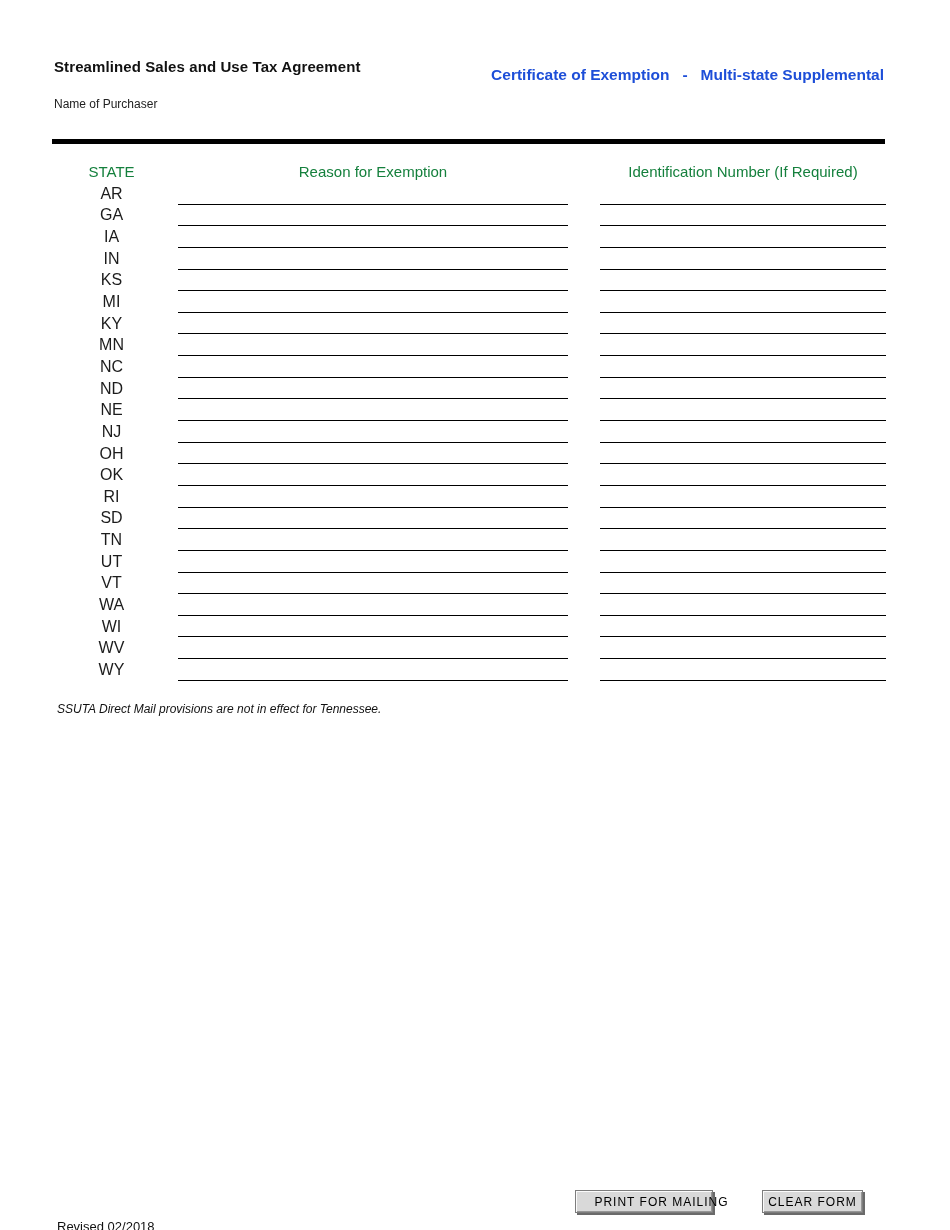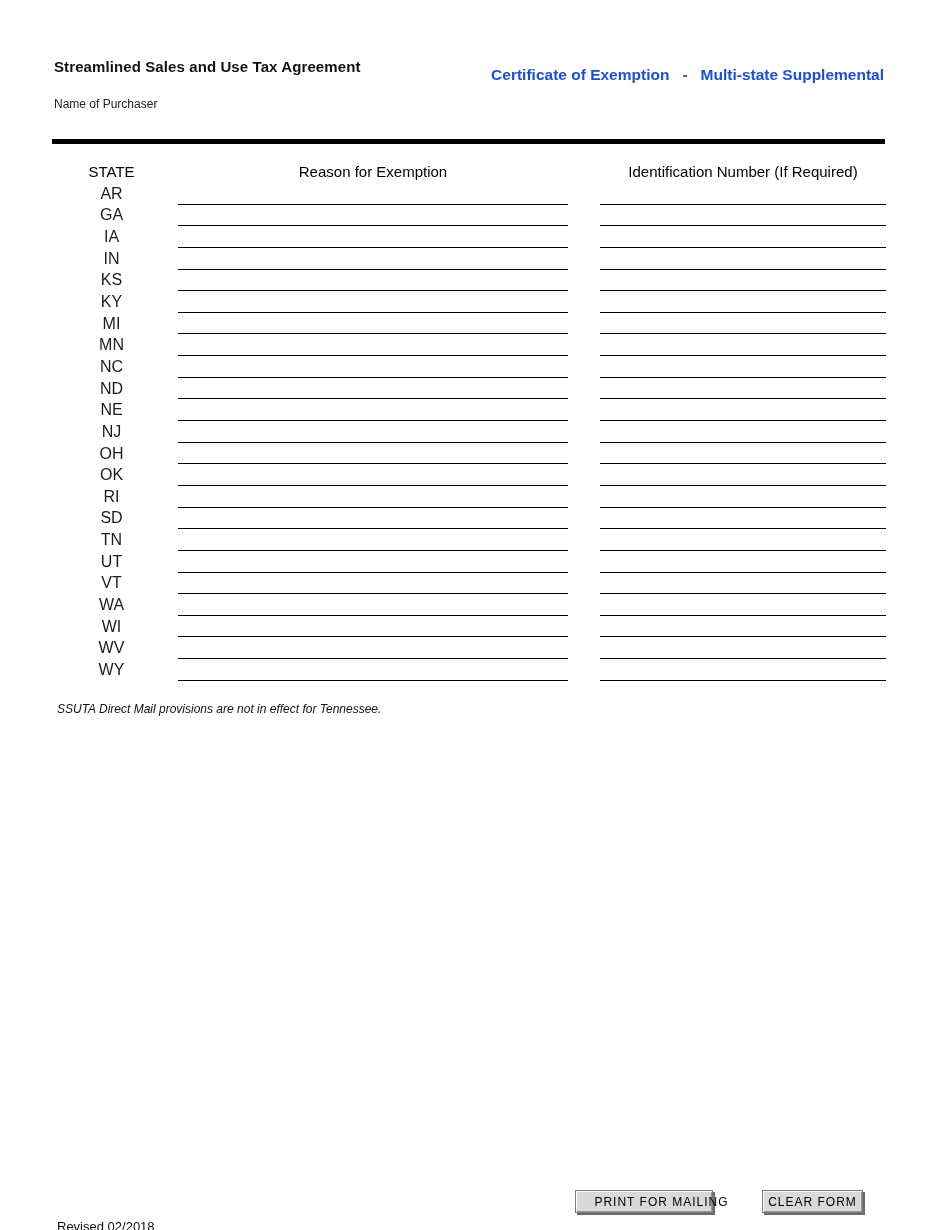--- a/index.html
+++ b/index.html
@@ -37,21 +37,21 @@
 
   
   .state-table {
     position: absolute; left: 45px; top: 160px; width: 841px;
   }
   .thead, .trow {
     display: grid;
     grid-template-columns: 133px 390px 32px 286px;
   }
   .thead { height: 23px; align-items: center; }
-  .th { text-align: center; font-size: 15px; color: #000000; white-space: nowrap; }
+  .th { text-align: center; font-size: 15px; color: #15803d; white-space: nowrap; }
   .trow { height: 21.65px; }
   .state-cell {
     display: flex; align-items: center; justify-content: center;
     font-size: 16px; color: #1c1c1c; text-align: center;
   }
   .fill-cell { position: relative; }
   .fill-line {
     position: absolute; left: 0; right: 0; bottom: 0;
     border-bottom: 1.6px solid #000;
     height: 100%;
@@ -155,32 +155,32 @@
       <div class="fill-cell">
         <span class="fill-line"></span>
       </div>
       <div></div>
       <div class="fill-cell">
         <span class="fill-line"></span>
       </div>
     </div>
 
     <div class="trow">
+      <div class="state-cell">MI</div>
+      <div class="fill-cell">
+        <span class="fill-line"></span>
+      </div>
+      <div></div>
+      <div class="fill-cell">
+        <span class="fill-line"></span>
+      </div>
+    </div>
+
+    <div class="trow">
       <div class="state-cell">KY</div>
-      <div class="fill-cell">
-        <span class="fill-line"></span>
-      </div>
-      <div></div>
-      <div class="fill-cell">
-        <span class="fill-line"></span>
-      </div>
-    </div>
-
-    <div class="trow">
-      <div class="state-cell">MI</div>
       <div class="fill-cell">
         <span class="fill-line"></span>
       </div>
       <div></div>
       <div class="fill-cell">
         <span class="fill-line"></span>
       </div>
     </div>
 
     <div class="trow">

